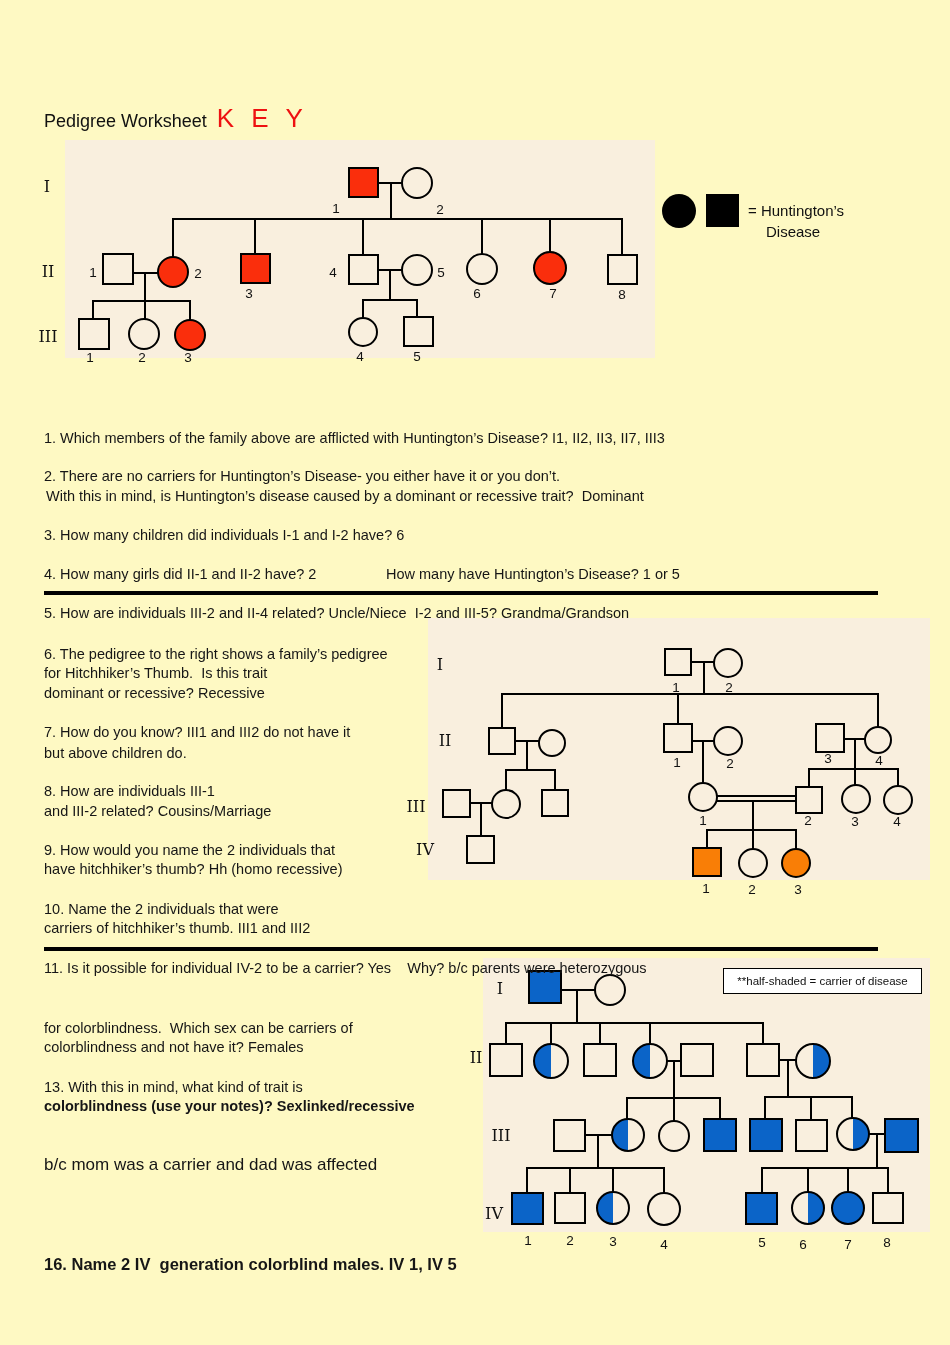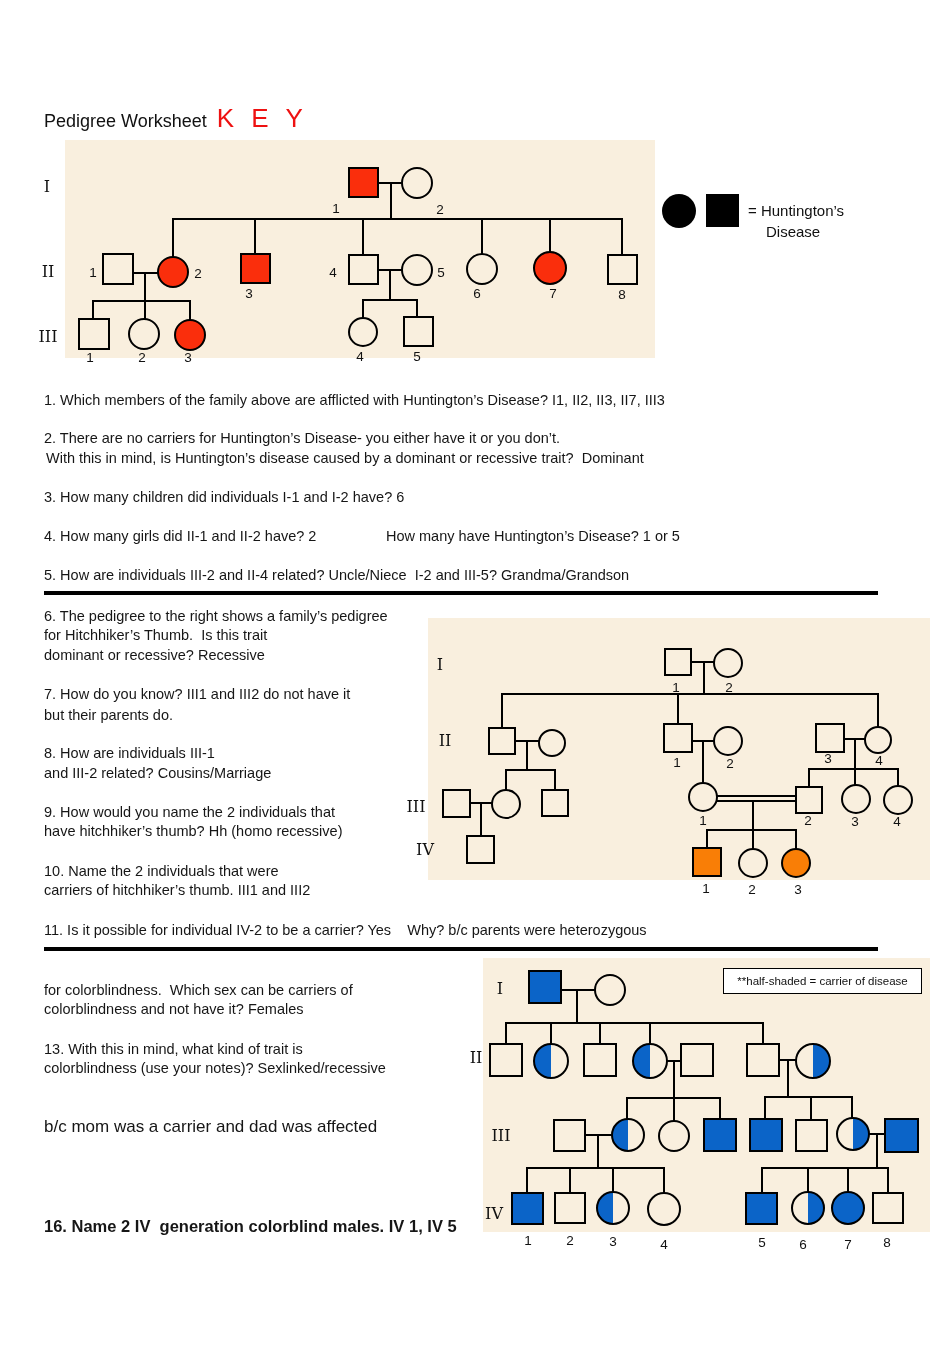--- a/index.html
+++ b/index.html
@@ -1,21 +1,21 @@
 <!DOCTYPE html>
 <html><head>
 <meta charset="utf-8">
 <style>
   html,body{margin:0;padding:0;background:#e8e8e8;}
-  .page{position:relative;width:950px;height:1345px;background:#ffffff;overflow:hidden;
+  .page{position:relative;width:950px;height:1345px;background:#fef9c3;overflow:hidden;
         font-family:"Liberation Sans",sans-serif;color:#161616;}
   .abs{position:absolute;}
   .title-main{font-size:18px;color:#111;}
   .title-key{font-size:26px;color:#ee1111;letter-spacing:5px;margin-left:10px;}
-  .q{position:absolute;font-size:14.5px;line-height:19px;white-space:pre;color:#161616;}
+  .q{position:absolute;font-size:14.5px;line-height:19px;white-space:pre;color:#161616;margin-top:38px;}
   .q.big{font-size:17px;}
   .q.med{font-size:16.5px;}
   .divider{position:absolute;height:3.5px;background:#000;}
   .bg{position:absolute;}
   .seg{position:absolute;background:#000;}
   .member{position:absolute;border:2.4px solid #000;box-sizing:border-box;}
   .mlabel{position:absolute;transform:translate(-50%,-50%);font-size:13.5px;color:#111;
           font-family:"Liberation Sans",sans-serif;}
   .genlabel{position:absolute;transform:translate(-50%,-50%);font-size:16px;color:#111;
           font-family:"DejaVu Serif",serif;}
@@ -243,31 +243,31 @@
   <div class="q" style="left:44px;top:527px;">4. How many girls did II-1 and II-2 have? 2</div>
   <div class="q" style="left:386px;top:527px;">How many have Huntington’s Disease? 1 or 5</div>
   <div class="q" style="left:44px;top:566px;">5. How are individuals III-2 and II-4 related? Uncle/Niece  I-2 and III-5? Grandma/Grandson</div>
 
   <div class="divider" style="left:44px;top:591px;width:834px;"></div>
 
   <div class="q" style="left:44px;top:607px;">6. The pedigree to the right shows a family’s pedigree</div>
   <div class="q" style="left:44px;top:626px;">for Hitchhiker’s Thumb.  Is this trait</div>
   <div class="q" style="left:44px;top:646px;">dominant or recessive? Recessive</div>
   <div class="q" style="left:44px;top:685px;">7. How do you know? III1 and III2 do not have it</div>
-  <div class="q" style="left:44px;top:706px;">but their parents do.</div>
+  <div class="q" style="left:44px;top:706px;">but above children do.</div>
   <div class="q" style="left:44px;top:744px;">8. How are individuals III-1</div>
   <div class="q" style="left:44px;top:764px;">and III-2 related? Cousins/Marriage</div>
   <div class="q" style="left:44px;top:803px;">9. How would you name the 2 individuals that</div>
   <div class="q" style="left:44px;top:822px;">have hitchhiker’s thumb? Hh (homo recessive)</div>
   <div class="q" style="left:44px;top:862px;">10. Name the 2 individuals that were</div>
   <div class="q" style="left:44px;top:881px;">carriers of hitchhiker’s thumb. III1 and III2</div>
   <div class="q" style="left:44px;top:921px;">11. Is it possible for individual IV-2 to be a carrier? Yes    Why? b/c parents were heterozygous</div>
 
   <div class="divider" style="left:44px;top:947px;width:834px;"></div>
 
   <div class="q" style="left:44px;top:981px;">for colorblindness.  Which sex can be carriers of</div>
   <div class="q" style="left:44px;top:1000px;">colorblindness and not have it? Females</div>
   <div class="q" style="left:44px;top:1040px;">13. With this in mind, what kind of trait is</div>
-  <div class="q" style="left:44px;top:1059px;">colorblindness (use your notes)? Sexlinked/recessive</div>
+  <div class="q" style="left:44px;top:1059px;font-weight:bold;">colorblindness (use your notes)? Sexlinked/recessive</div>
   <div class="q big" style="left:44px;top:1117px;">b/c mom was a carrier and dad was affected</div>
   <div class="q med" style="left:44px;top:1217px;font-weight:bold;">16. Name 2 IV  generation colorblind males. IV 1, IV 5</div>
 
 </div>
 
 </body></html>

